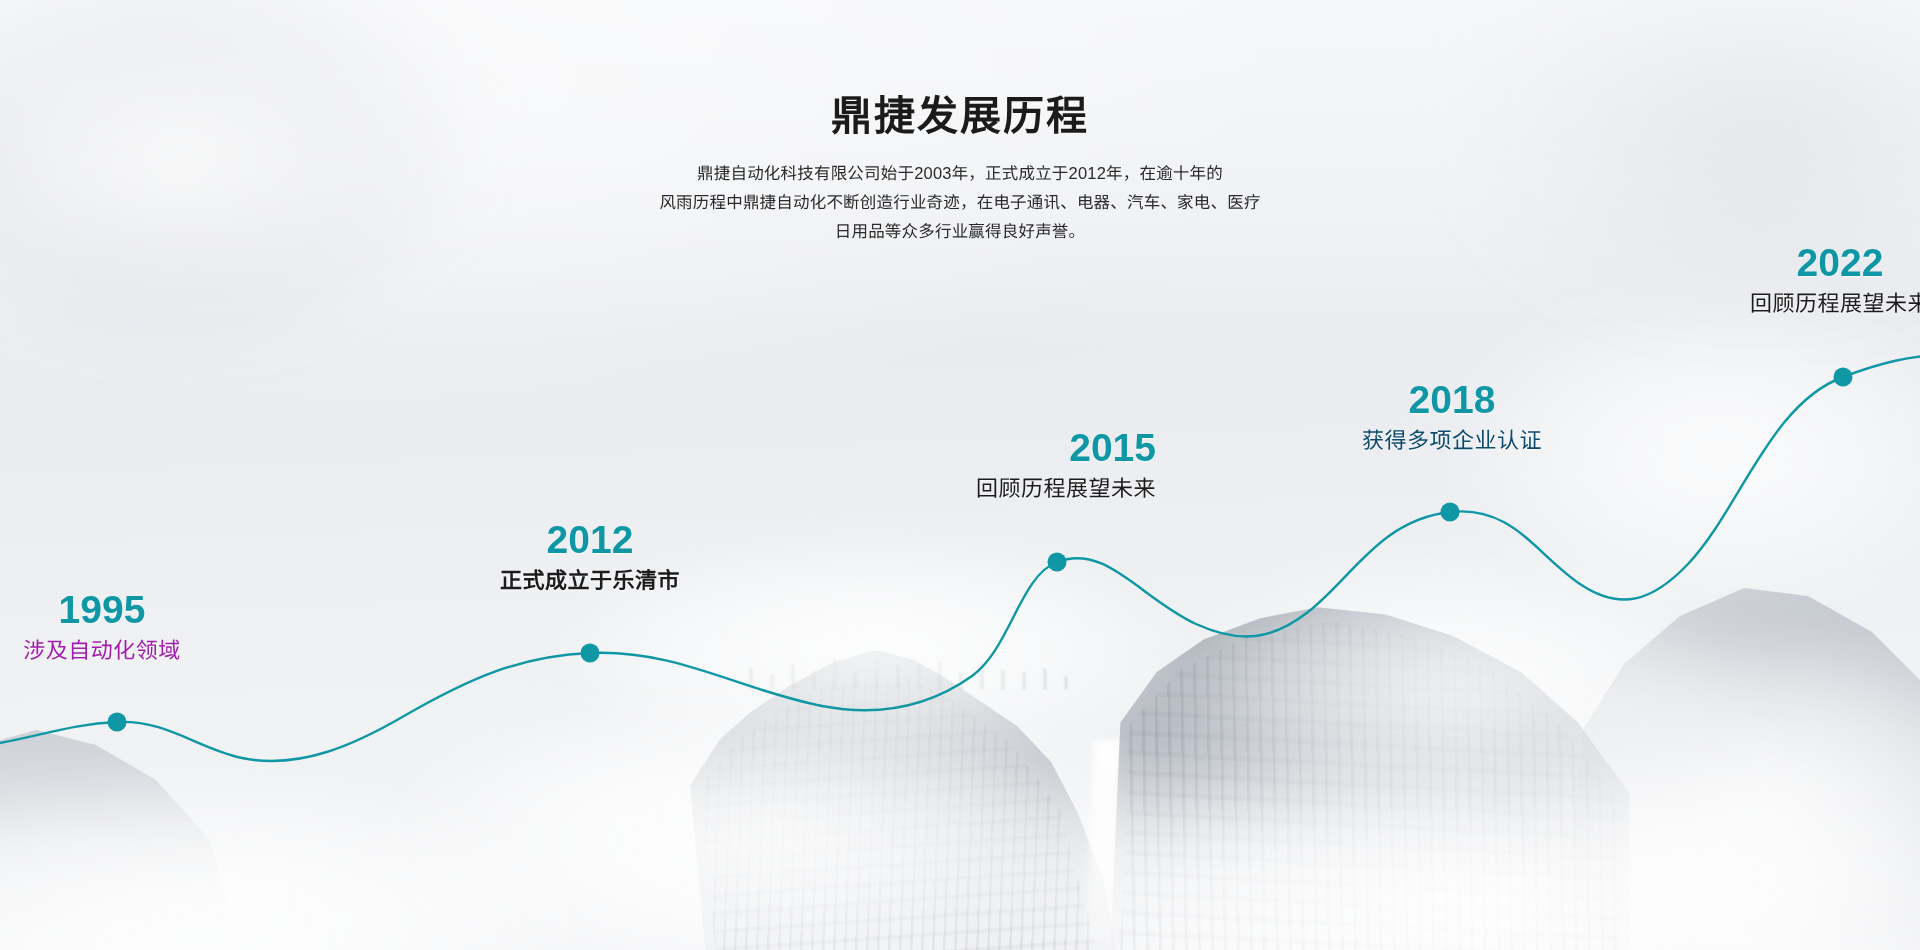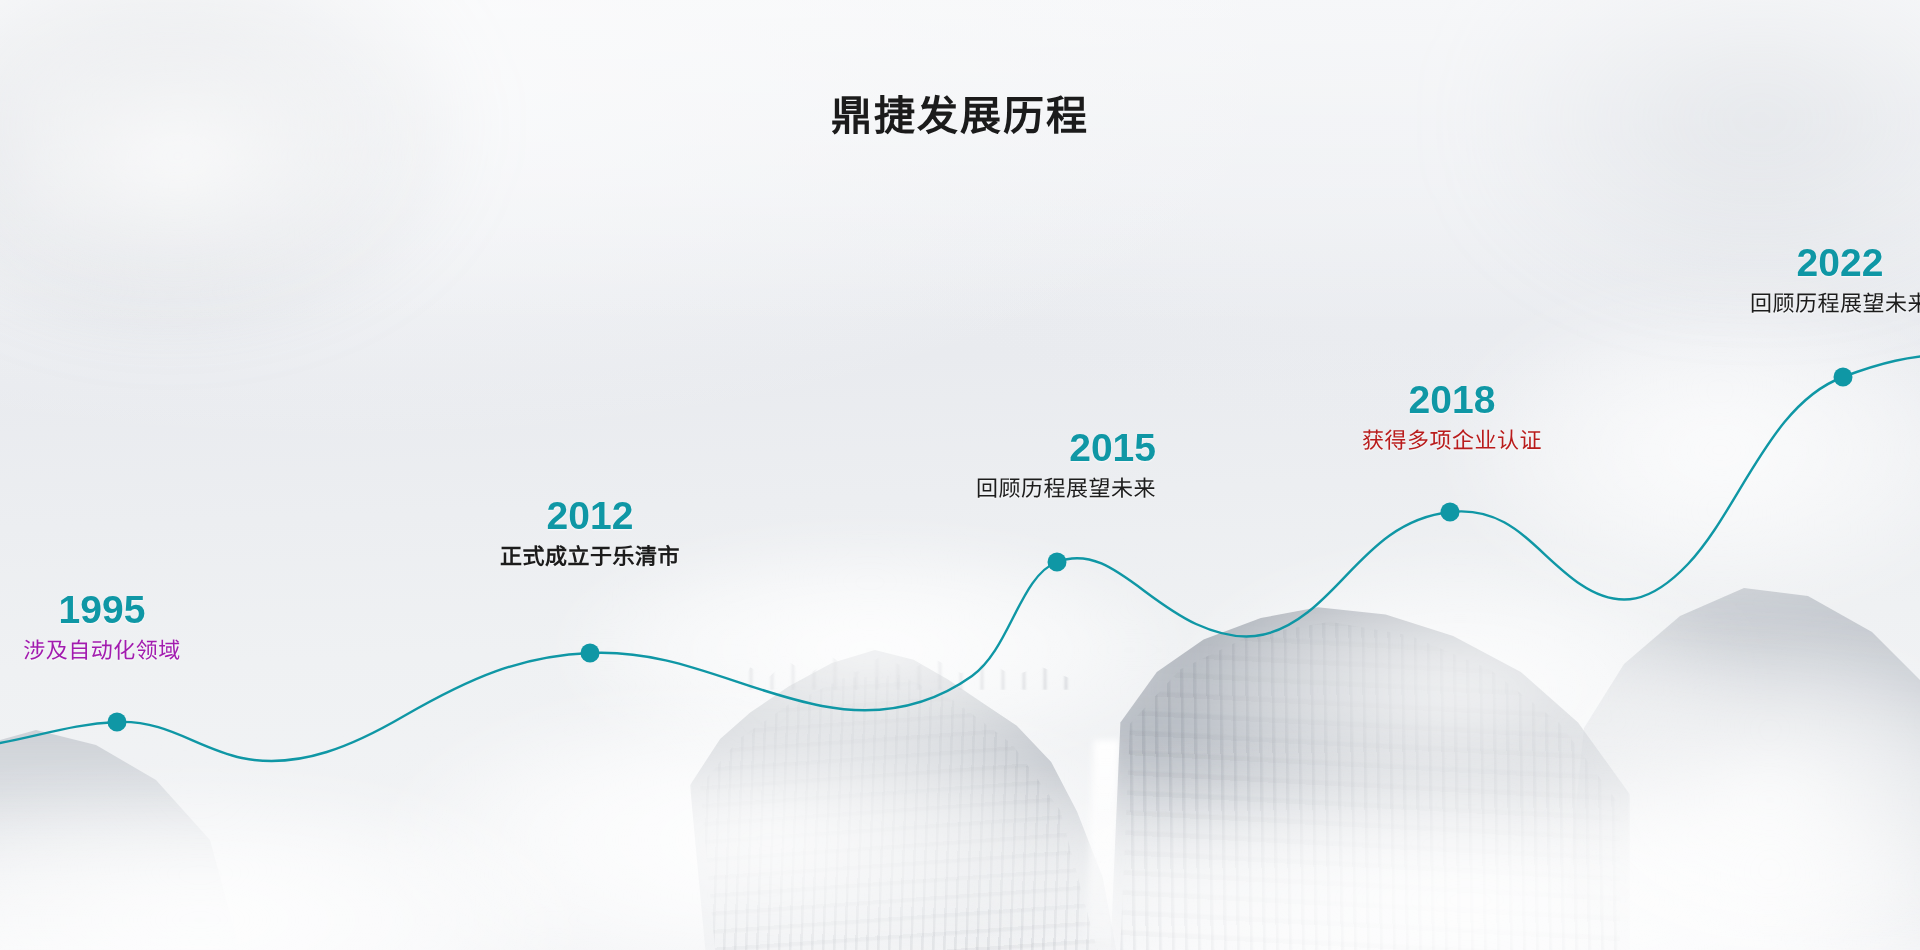--- a/index.html
+++ b/index.html
@@ -223,53 +223,58 @@
     <div class="layer fog fog-2"></div>
     <div class="layer fog fog-4"></div>
     <div class="layer fog fog-5"></div>
     <div class="layer fog fog-7"></div>
     <div class="layer haze-tr"></div>
     <div class="layer veil-top"></div>
   </div>
 
   <div id="headline">
     <h1 id="page-title" style="color: rgb(27, 27, 27);">鼎捷发展历程</h1>
+    <p id="intro">
+      <span class="intro-line">鼎捷自动化科技有限公司始于2003年，正式成立于2012年，在逾十年的</span>
+      <span class="intro-line">风雨历程中鼎捷自动化不断创造行业奇迹，在电子通讯、电器、汽车、家电、医疗</span>
+      <span class="intro-line">日用品等众多行业赢得良好声誉。</span>
+    </p>
   </div>
 
   <div id="timeline">
 
     <svg id="curve-svg" viewBox="0 0 1920 950" xmlns="http://www.w3.org/2000/svg">
       <path id="curve-path" fill="none" stroke-linecap="round" stroke-linejoin="round" d="M -10 745 C 40 736, 72 724, 117 722 C 168 720, 196 748, 242 758 C 300 770, 356 744, 404 716 C 470 678, 520 656, 590 653 C 676 649, 740 690, 822 706 C 880 717, 930 706, 972 676 C 1010 649, 1020 576, 1057 562 C 1106 543, 1140 598, 1196 624 C 1240 644, 1272 640, 1308 612 C 1352 578, 1380 520, 1450 512 C 1512 505, 1536 554, 1580 584 C 1620 611, 1652 602, 1688 564 C 1740 509, 1770 404, 1843 377 C 1885 361, 1910 357, 1935 355" stroke="#0f97a5" stroke-width="2.4"></path>
       <g id="curve-dots">
           <circle cx="117" cy="722" r="9.5" fill="#0f97a5"></circle>
           <circle cx="590" cy="653" r="9.5" fill="#0f97a5"></circle>
           <circle cx="1057" cy="562" r="9.5" fill="#0f97a5"></circle>
           <circle cx="1450" cy="512" r="9.5" fill="#0f97a5"></circle>
           <circle cx="1843" cy="377" r="9.5" fill="#0f97a5"></circle>
         </g>
     </svg>
 
     <div class="milestone" style="left: 102px; top: 590px;">
       <div class="year" style="color: rgb(15, 151, 165);">1995</div>
       <div class="caption" style="color: #a21caf;">涉及自动化领域</div>
     </div>
 
-    <div class="milestone" style="left: 590px; top: 496px;">
+    <div class="milestone" style="left: 590px; top: 520px;">
       <div class="year" style="color: rgb(15, 151, 165);">2012</div>
       <div class="caption" style="color: rgb(28, 28, 28); font-weight: bold;">正式成立于乐清市</div>
     </div>
 
     <div class="milestone" style="left: 1066px; top: 428px;">
       <div class="year" style="color: rgb(15, 151, 165); text-align: right;">2015</div>
       <div class="caption" style="color: rgb(28, 28, 28);">回顾历程展望未来</div>
     </div>
 
     <div class="milestone" style="left: 1452px; top: 380px;">
       <div class="year" style="color: rgb(15, 151, 165);">2018</div>
-      <div class="caption" style="color: #b91c1c;">获得多项企业认证</div>
+      <div class="caption" style="color: #0c4a6e;">获得多项企业认证</div>
     </div>
 
     <div class="milestone" style="left: 1840px; top: 243px;">
       <div class="year" style="color: rgb(15, 151, 165);">2022</div>
       <div class="caption" style="color: rgb(28, 28, 28);">回顾历程展望未来</div>
     </div>
 
   </div>
 </div>
 

